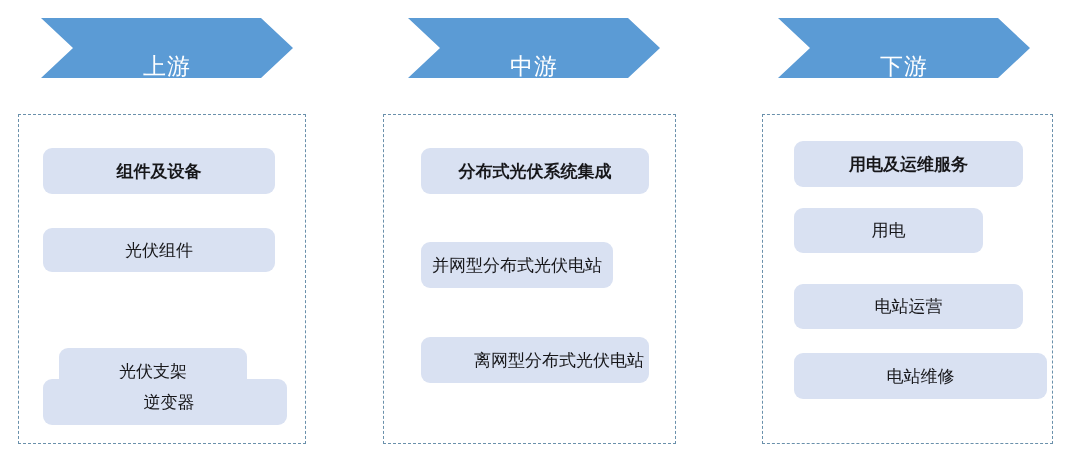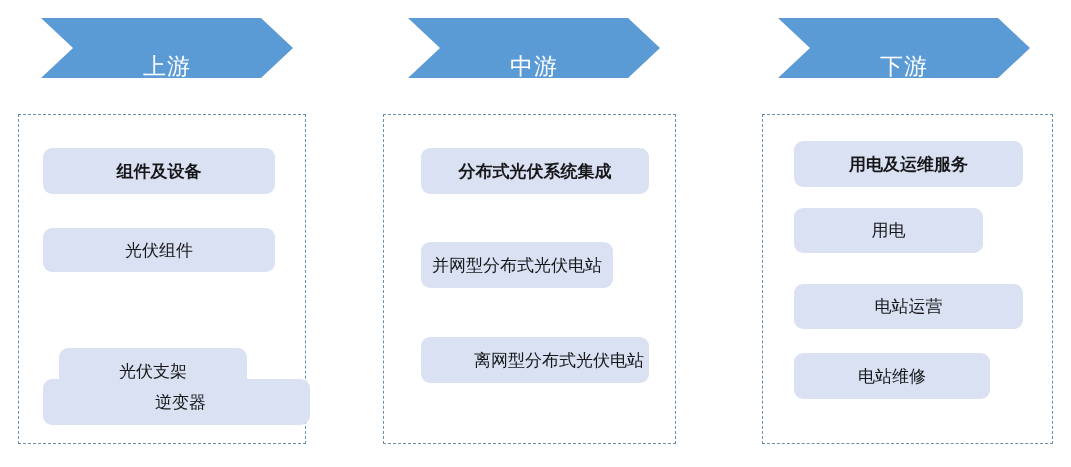--- a/index.html
+++ b/index.html
@@ -76,37 +76,37 @@
 <div id="diagram-canvas">
 
   <div class="chevron" style="left:41px; top:18px; width:252px;">
     <span class="chevron-label">上游</span>
   </div>
 
   <div class="stage-box" style="left:18px; top:114px; width:288px; height:330px;">
     <div class="node head" style="left:24px; top:33px; width:232px; height:46px;">组件及设备</div>
     <div class="node" style="left:24px; top:113px; width:232px; height:44px;">光伏组件</div>
     <div class="node" style="left:40px; top:189px; width:188px; height:46px;margin-top:44px;">光伏支架</div>
-    <div class="node" style="left:24px; top:264px; width:267px; height:46px;padding-left:8px;">逆变器</div>
+    <div class="node" style="left:24px; top:264px; width:244px; height:46px;padding-left:8px;">逆变器</div>
   </div>
 
   <div class="chevron" style="left:408px; top:18px; width:252px;">
     <span class="chevron-label">中游</span>
   </div>
 
   <div class="stage-box" style="left:383px; top:114px; width:293px; height:330px;font-family:Liberation Serif, serif;">
     <div class="node head" style="left:37px; top:33px; width:228px; height:46px;">分布式光伏系统集成</div>
     <div class="node" style="left:37px; top:127px; width:192px; height:46px;">并网型分布式光伏电站</div>
     <div class="node" style="left:37px; top:222px; width:228px; height:46px;padding-left:48px;">离网型分布式光伏电站</div>
   </div>
 
   <div class="chevron" style="left:778px; top:18px; width:252px;">
     <span class="chevron-label">下游</span>
   </div>
 
   <div class="stage-box" style="left:762px; top:114px; width:291px; height:330px;">
     <div class="node head" style="left:31px; top:26px; width:229px; height:46px;">用电及运维服务</div>
     <div class="node" style="left:31px; top:93px; width:189px; height:45px;">用电</div>
     <div class="node" style="left:31px; top:169px; width:229px; height:45px;">电站运营</div>
-    <div class="node" style="left:31px; top:238px; width:196px; height:46px;">电站维修</div>
+    <div class="node" style="left:31px; top:238px; width:253px; height:46px;">电站维修</div>
   </div>
 
 </div>
 
 </body></html>

